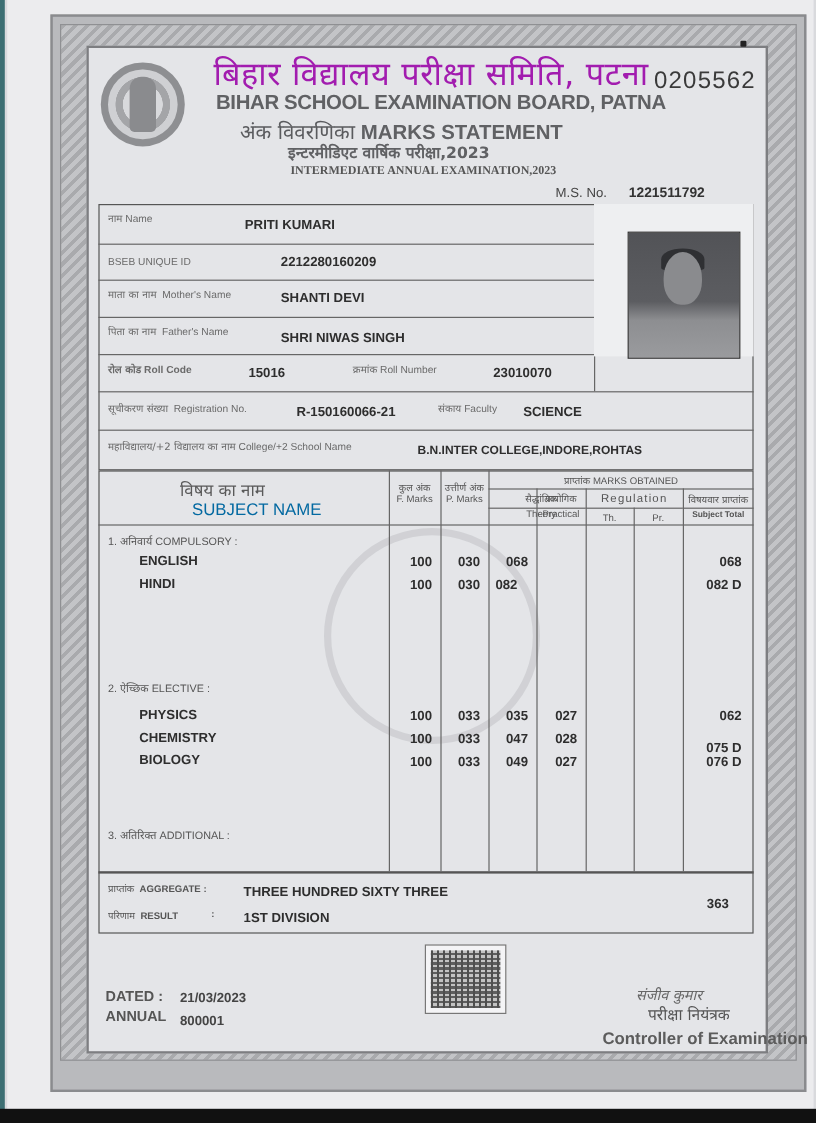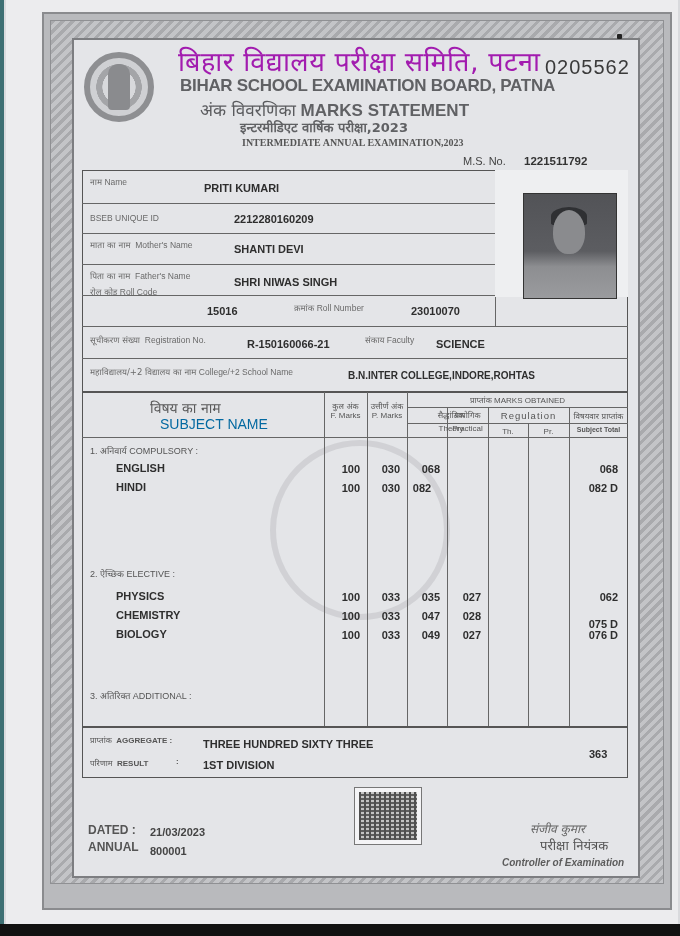--- a/index.html
+++ b/index.html
@@ -50,21 +50,21 @@
   .agg-lbl .hi { font-family: "DejaVu Sans", sans-serif; font-weight: normal; }
 
   .qr { left: 354px; top: 787px; width: 68px; height: 58px; background: #f4f4f6; border: 1px solid #777; padding: 4px; }
   .qr-inner { width: 58px; height: 48px; background:
       repeating-linear-gradient(90deg, #333 0 2px, transparent 2px 5px),
       repeating-linear-gradient(0deg, #444 0 2px, #bbb 2px 4px); opacity: 0.85; }
   .date-lbl { font-size: 12px; font-weight: bold; color: #555; }
   .date-val { font-size: 11px; font-weight: bold; color: #444; }
   .sign { left: 530px; top: 820px; font-family: "DejaVu Serif", serif; font-style: italic; font-size: 12px; color: #666; }
   .ctrl-hi { left: 540px; top: 836px; font-family: "DejaVu Sans", sans-serif; font-size: 13px; color: #555; }
-  .ctrl-en { left: 502px; top: 857px; font-size: 10px; font-weight: bold; color: #5c5c5c; font-style: italic; }
+  .ctrl-en { left: 502px; top: 857px; font-size: 14px; font-weight: bold; color: #5c5c5c; }
   .watermark { left: 270px; top: 440px; width: 180px; height: 180px; border-radius: 50%; border: 6px solid rgba(120,120,125,0.18); }
   .stray { left: 617px; top: 34px; width: 5px; height: 5px; background: #222; border-radius: 1px; }
 </style>
 </head>
 <body>
 
 <div class="paper"></div>
 <div class="edge-left"></div>
 <div class="frame-outer"></div>
 <div class="frame-wave"></div>
@@ -105,21 +105,21 @@
 
 <div class="abs lbl" style="left:90px;top:213px;">BSEB UNIQUE ID</div>
 <div class="abs val" style="left:234px;top:213px;">2212280160209</div>
 
 <div class="abs lbl" style="left:90px;top:239px;"><span class="hi">माता का नाम</span>&nbsp; <span>Mother's Name</span></div>
 <div class="abs val" style="left:234px;top:243px;">SHANTI DEVI</div>
 
 <div class="abs lbl" style="left:90px;top:270px;"><span class="hi">पिता का नाम</span>&nbsp; <span>Father's Name</span></div>
 <div class="abs val" style="left:234px;top:276px;">SHRI NIWAS SINGH</div>
 
-<div class="abs lbl" style="left:90px;top:286px;"><span class="hi">रोल कोड</span> <span>Roll Code</span></div>
+<div class="abs lbl" style="left:90px;top:302px;font-weight:bold;"><span class="hi">रोल कोड</span> <span>Roll Code</span></div>
 <div class="abs val" style="left:207px;top:305px;">15016</div>
 <div class="abs lbl" style="left:294px;top:302px;"><span class="hi">क्रमांक</span> <span>Roll Number</span></div>
 <div class="abs val" style="left:411px;top:305px;">23010070</div>
 
 <div class="abs lbl" style="left:90px;top:334px;"><span class="hi">सूचीकरण संख्या</span>&nbsp; <span>Registration No.</span></div>
 <div class="abs val" style="left:247px;top:338px;">R-150160066-21</div>
 <div class="abs lbl" style="left:365px;top:334px;"><span class="hi">संकाय</span> <span>Faculty</span></div>
 <div class="abs val" style="left:436px;top:338px;">SCIENCE</div>
 
 <div class="abs lbl" style="left:90px;top:366px;"><span class="hi">महाविद्यालय/+2 विद्यालय का नाम</span> <span>College/+2 School Name</span></div>

